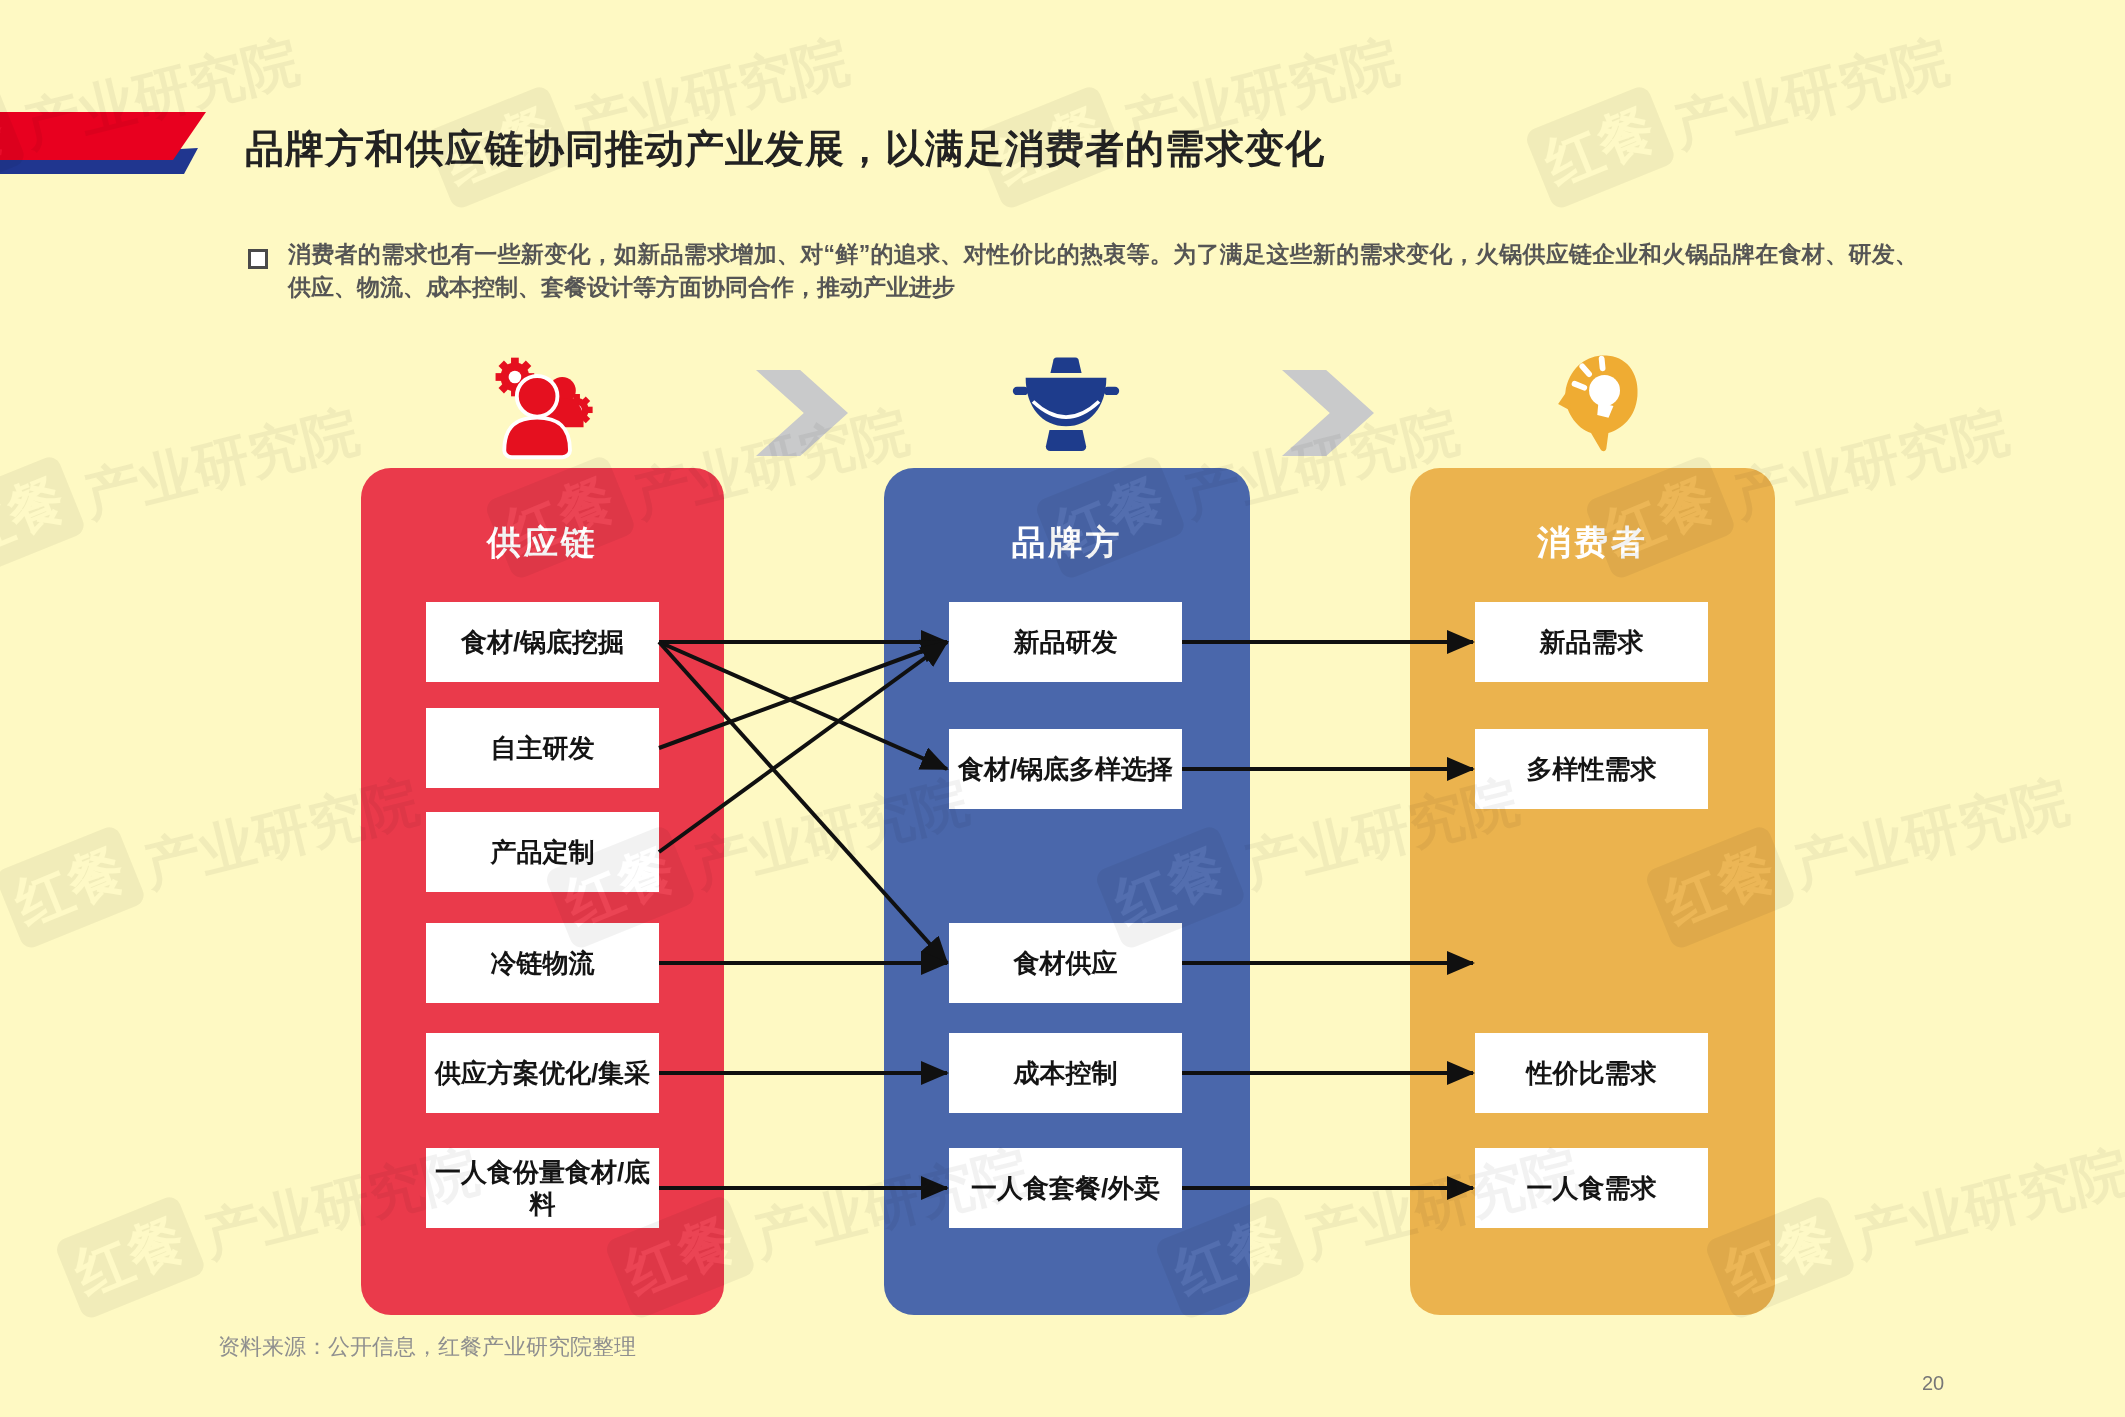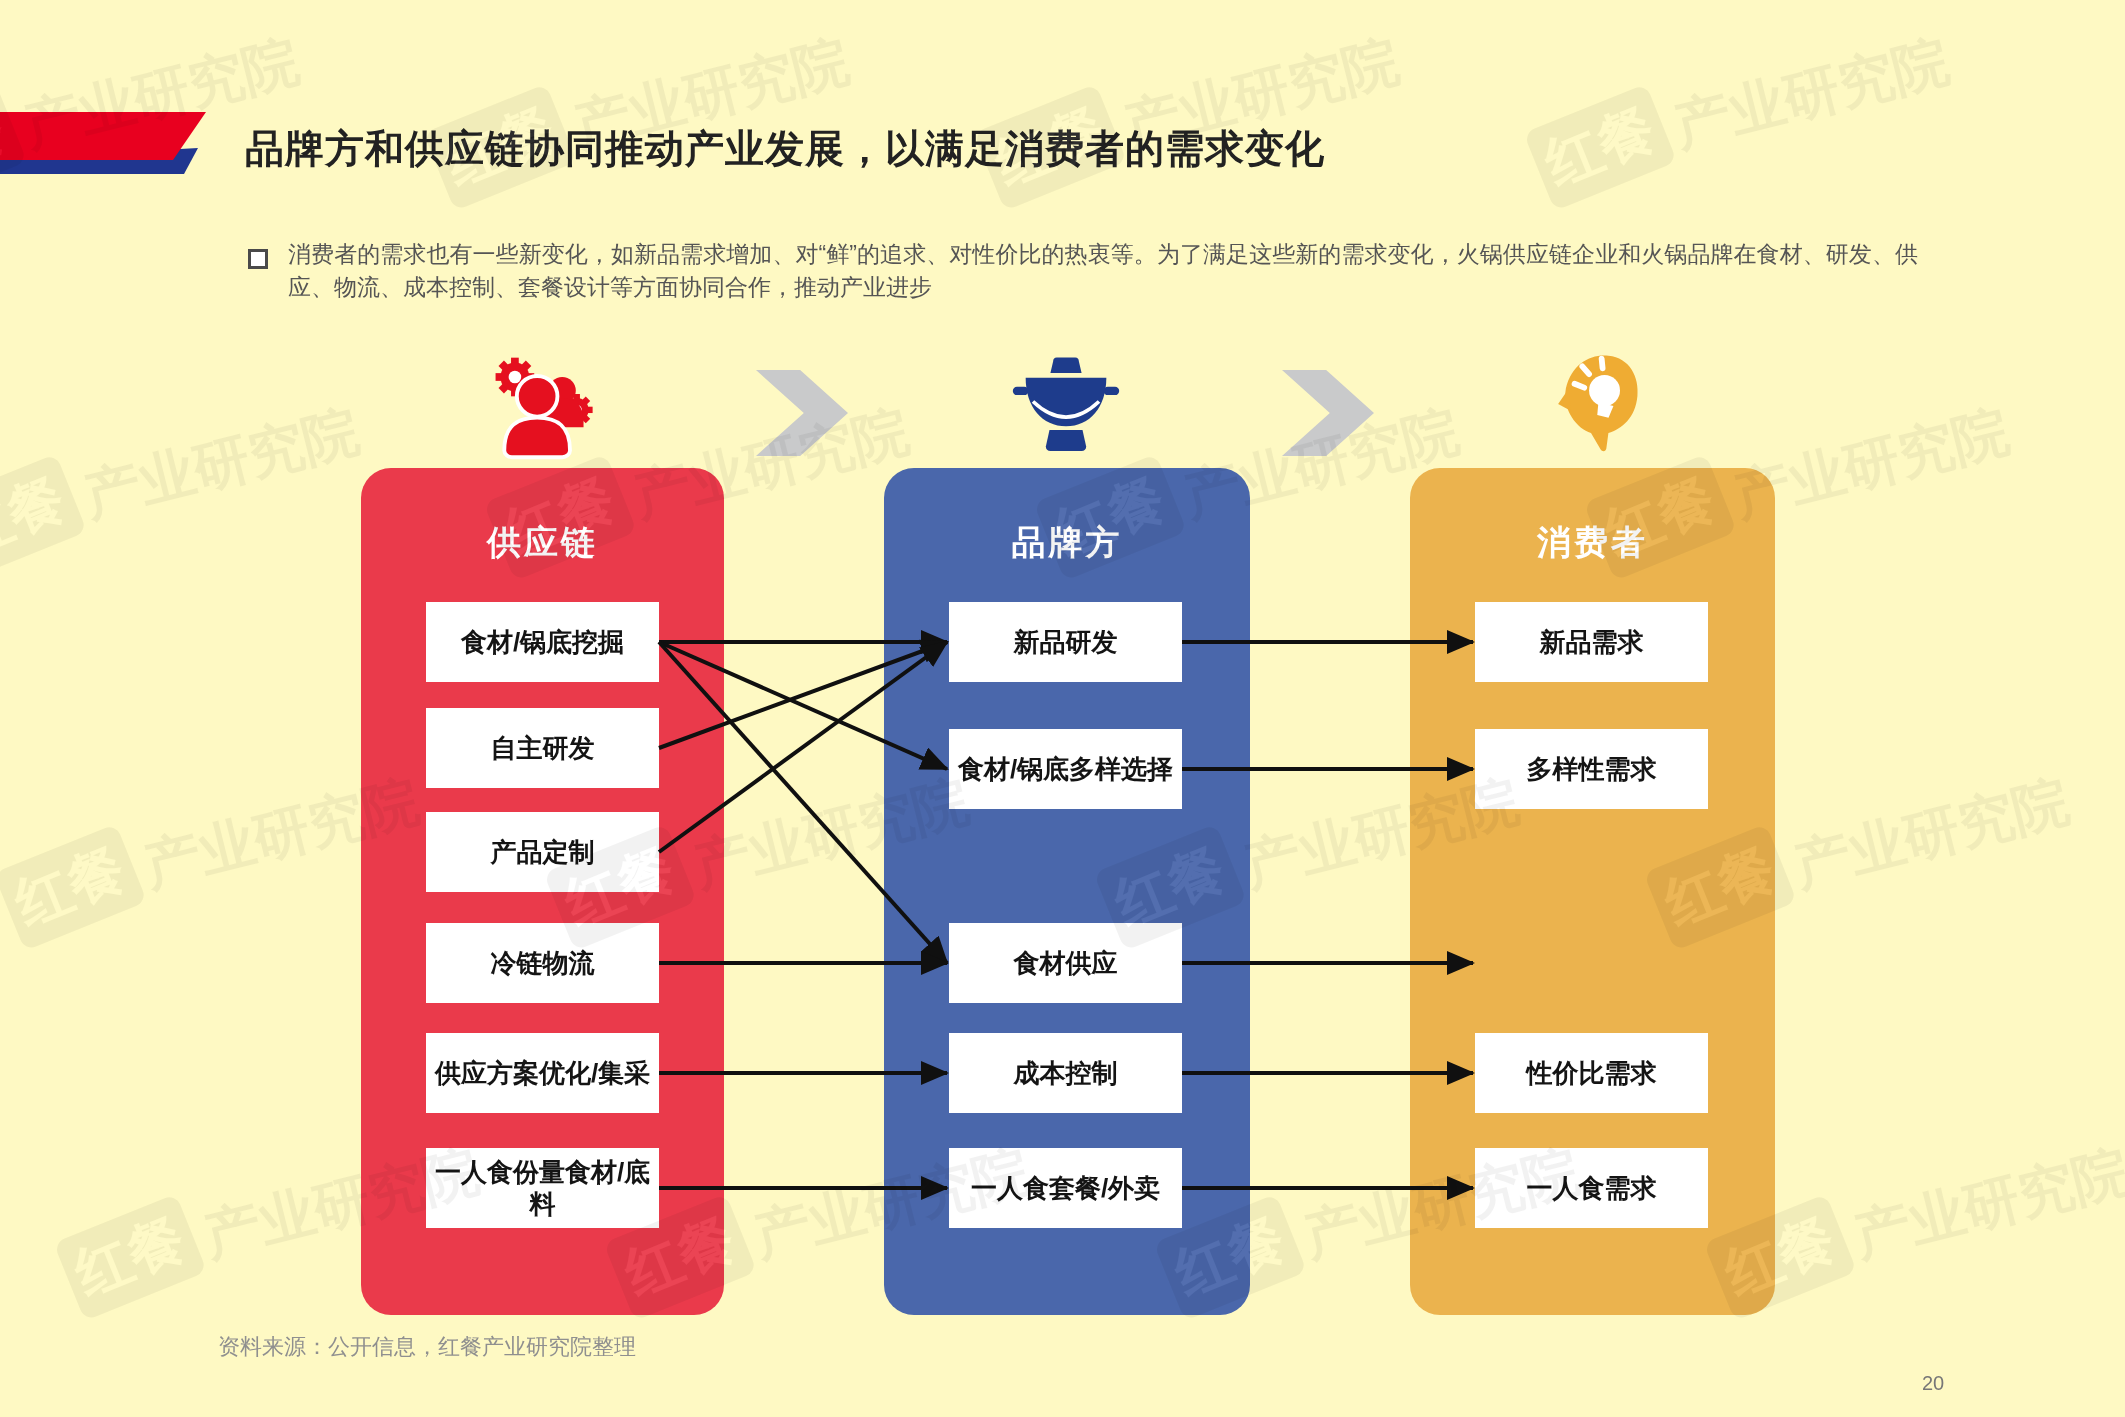--- a/index.html
+++ b/index.html
@@ -12,21 +12,21 @@
   .page-title{
     position:absolute;left:245px;top:122px;width:1700px;
     font-size:39px;font-weight:900;color:#222;letter-spacing:1px;
   }
   .bullet-square{
     position:absolute;left:248px;top:249px;width:14px;height:14px;
     border:3px solid #4a4a4a;background:#fff;
   }
   .intro-text{
     position:absolute;left:288px;top:238px;width:1630px;
-    font-size:23px;color:#555;line-height:1.45;margin:0;text-align:justify;
+    font-size:23px;color:#555;line-height:1.45;margin:0;text-align:justify;font-weight:bold;
   }
   
   .diagram{position:absolute;left:361px;top:348px;width:1414px;height:967px;}
   .column{position:absolute;top:120px;height:847px;border-radius:30px;}
   .col-supply{left:0;width:363px;background:#EA3A4B;}
   .col-brand{left:523px;width:366px;background:#4A67AB;}
   .col-consumer{left:1049px;width:365px;background:#EBB34E;}
   .col-header{
     margin-top:52px;text-align:center;color:#fff;
     font-size:34px;font-weight:900;letter-spacing:3px;

